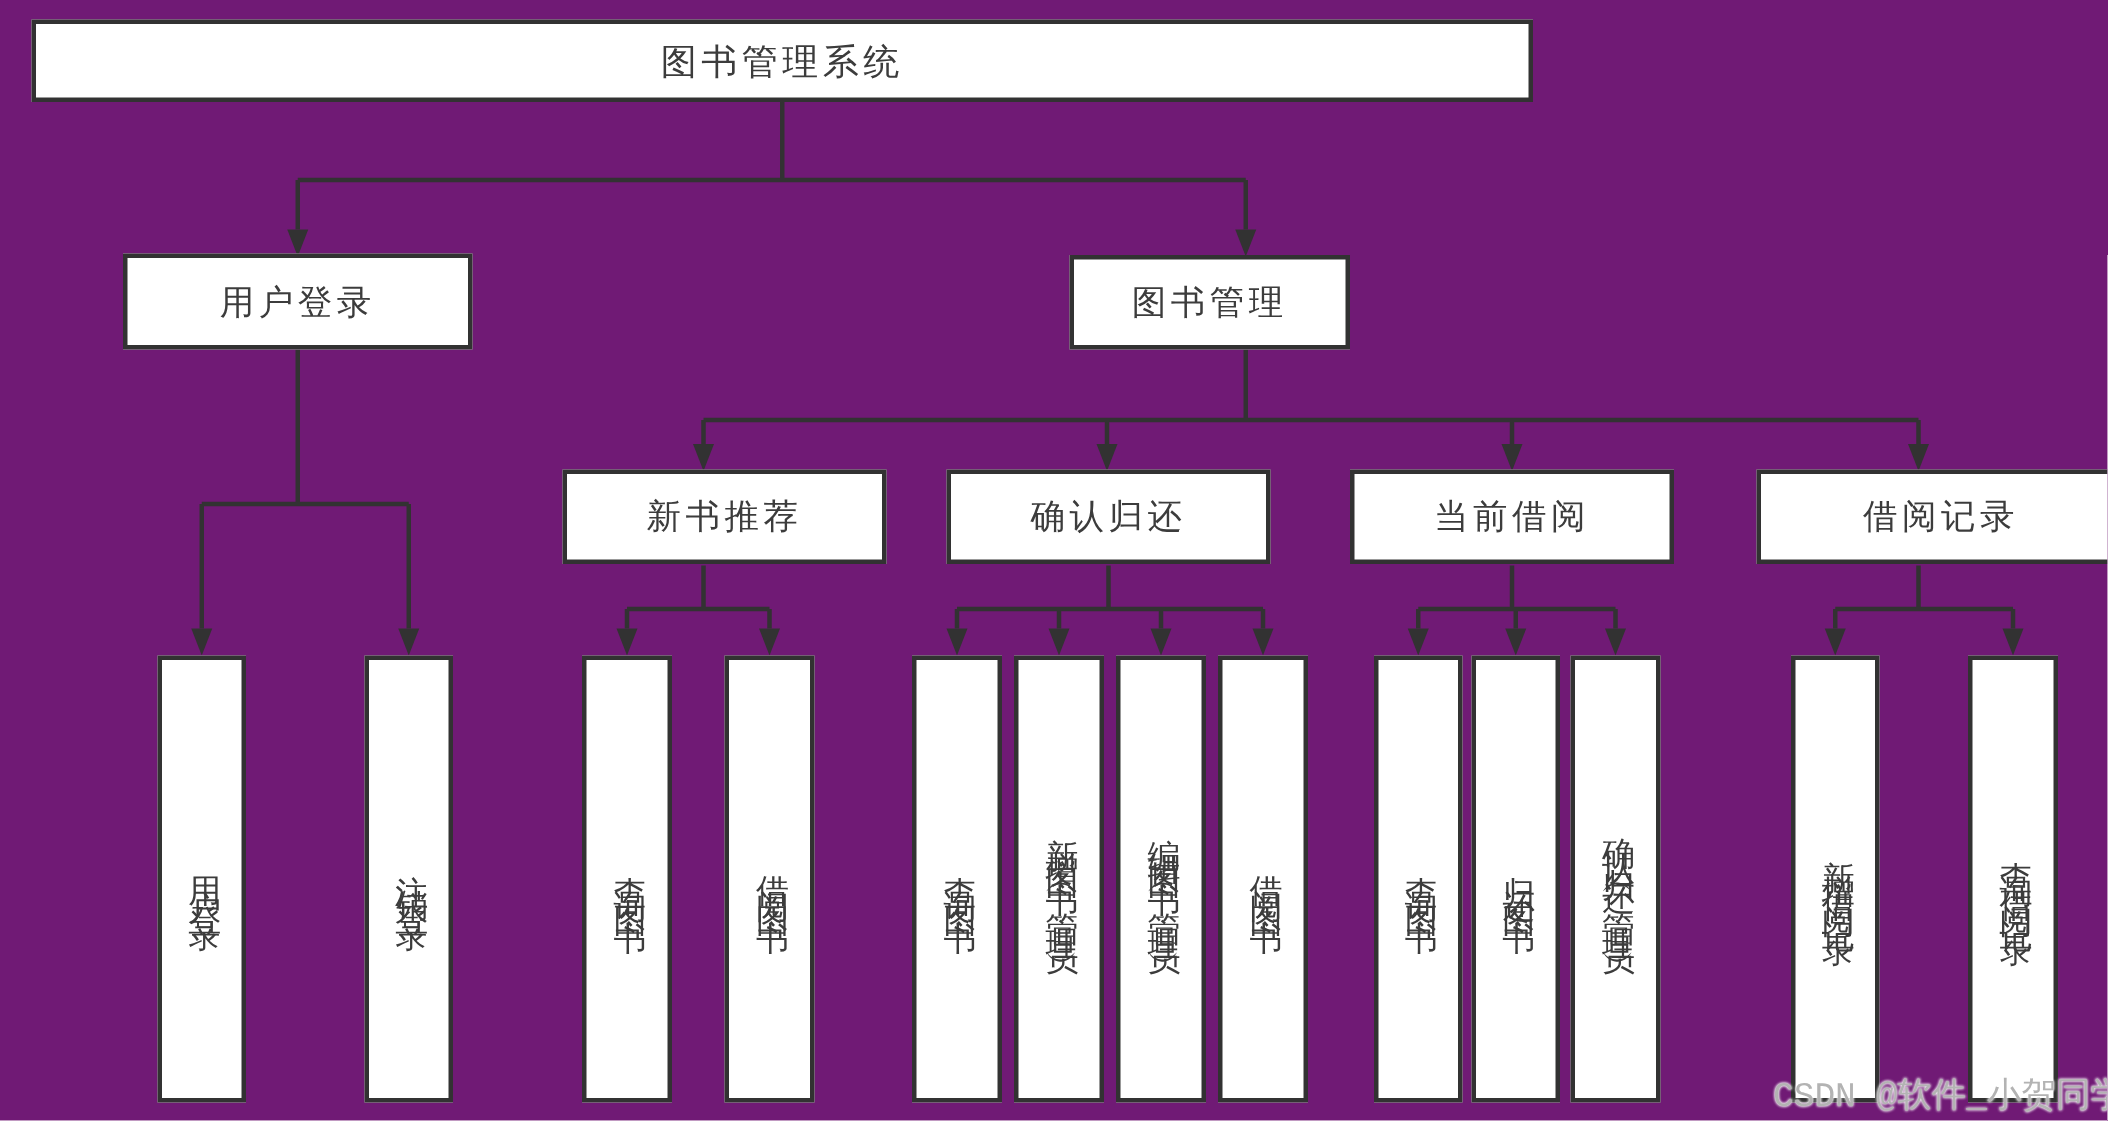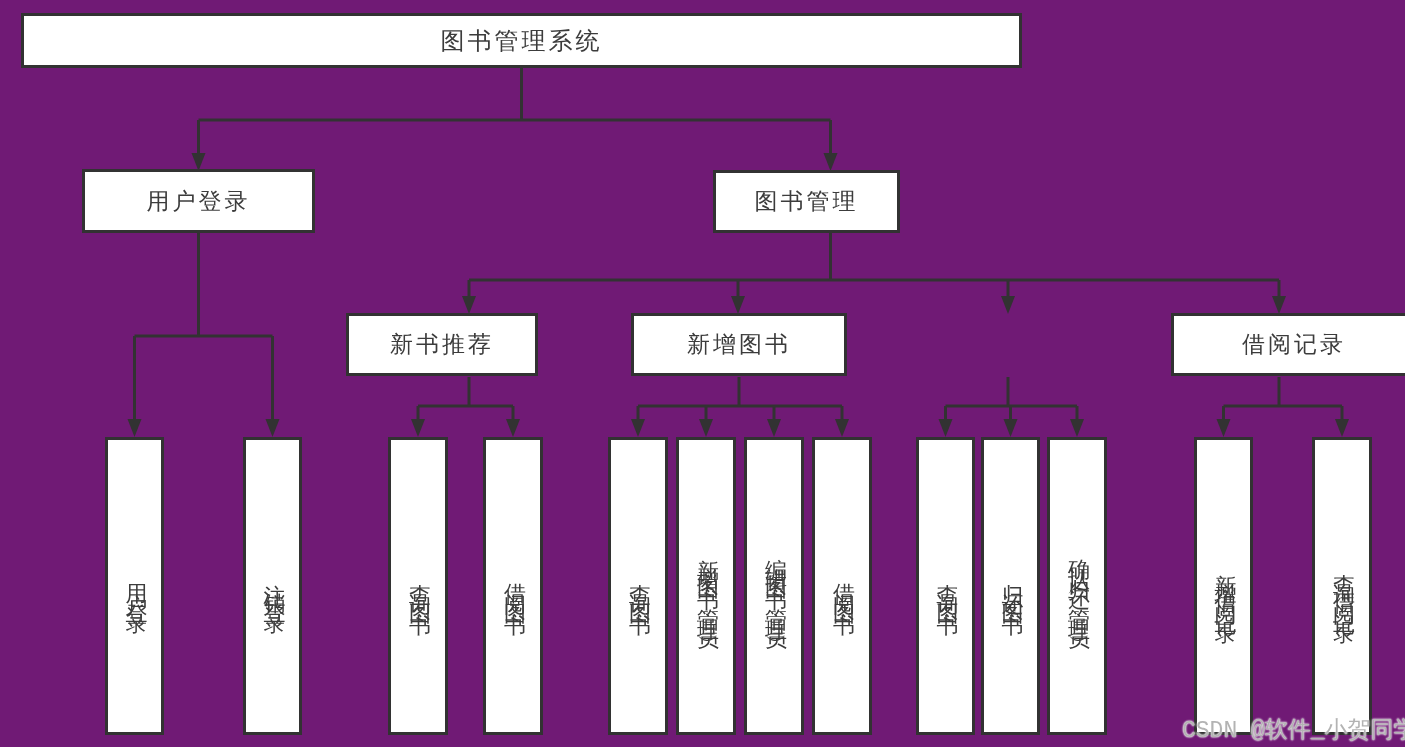--- a/index.html
+++ b/index.html
@@ -19,21 +19,21 @@
   .hlabel { font-size:23px; letter-spacing:3px; white-space:nowrap; }
   .root .hlabel { font-size:24px; }
   .tall {
     writing-mode:vertical-rl; text-orientation:mixed;
   }
   .vlabel { font-size:22px; letter-spacing:10px; line-height:1; }
   
   .n-root   { left:21px;  top:13px;  width:1001px; height:55px; }
   .n-ulogin { left:82px;  top:169px; width:233px;  height:64px; }
   .n-bmgmt  { left:713px; top:170px; width:187px;  height:63px; }
-  .n-s0 { left:346px;  top:313px; width:192px; height:63px; }
+  .n-s0 { left:375px;  top:313px; width:216px; height:63px; }
   .n-s1 { left:631px;  top:313px; width:216px; height:63px; }
   .n-s2 { left:900px;  top:313px; width:216px; height:63px; }
   .n-s3 { left:1171px; top:313px; width:246px; height:63px; }
   .t1  { left:105px;  top:437px; width:59px; height:298px; }
   .t2  { left:243px;  top:437px; width:59px; height:298px; }
   .t3  { left:388px;  top:437px; width:60px; height:298px; }
   .t4  { left:483px;  top:437px; width:60px; height:298px; }
   .t5  { left:608px;  top:437px; width:60px; height:298px; }
   .t6  { left:676px;  top:437px; width:60px; height:298px; }
   .t7  { left:744px;  top:437px; width:60px; height:298px; }
@@ -99,21 +99,24 @@
     <span class="hlabel">用户登录</span>
   </div>
   <div class="box n-bmgmt">
     <span class="hlabel">图书管理</span>
   </div>
 
   <div class="box n-s0">
     <span class="hlabel">新书推荐</span>
   </div>
   <div class="box n-s1">
-    <span class="hlabel">新增图书</span>
+    <span class="hlabel">确认归还</span>
+  </div>
+  <div class="box n-s2">
+    <span class="hlabel">当前借阅</span>
   </div>
   <div class="box n-s3">
     <span class="hlabel">借阅记录</span>
   </div>
 
   <div class="box tall t1">
     <span class="vlabel">用户登录</span>
   </div>
   <div class="box tall t2">
     <span class="vlabel">注销登录</span>

